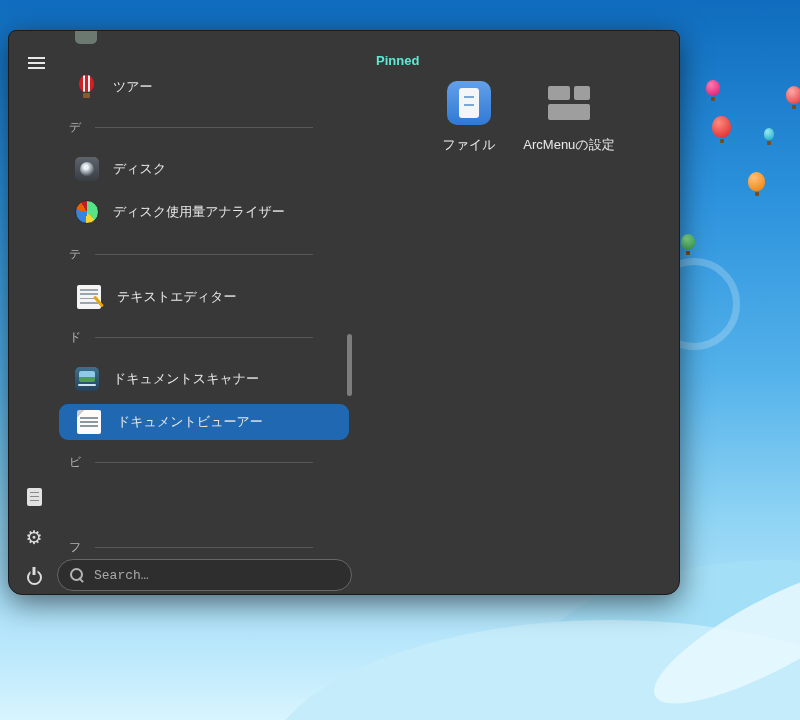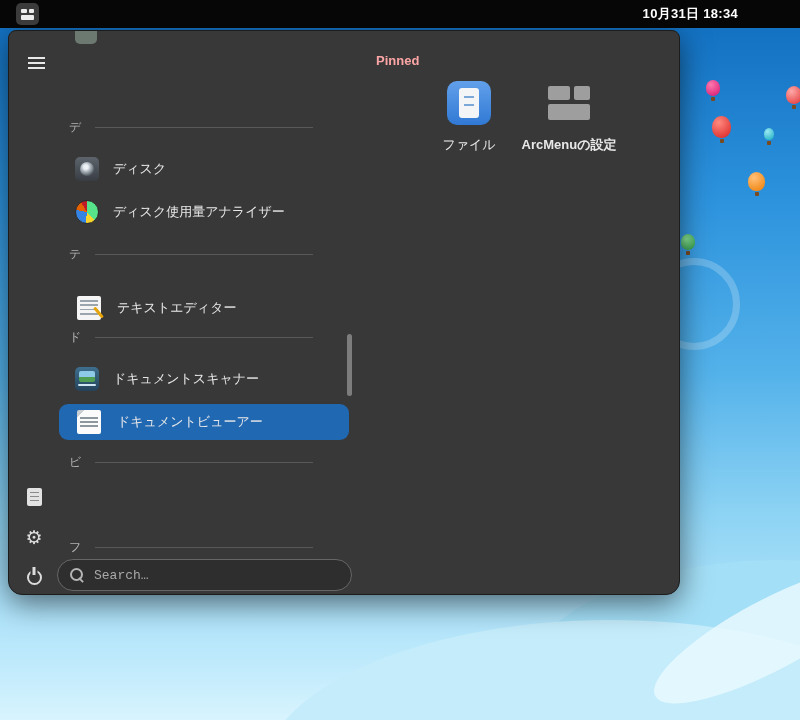--- a/index.html
+++ b/index.html
@@ -83,24 +83,24 @@
     background:linear-gradient(180deg,#8ec9e8 0 58%, #4f9e53 58%); }
   .icon-scanner::after { content:""; position:absolute; left:3px; right:3px; top:17px; height:2px; background:#cfe6f2; border-radius:1px; }
   .icon-docviewer { width:19px; margin:0 2px; background:linear-gradient(135deg,#c9ced2 0 5px,#fbfbfb 5px); border-radius:2px; }
   .icon-docviewer::before { content:""; position:absolute; left:3px; right:3px; top:7px; bottom:4px;
     background:repeating-linear-gradient(180deg,#8d979e 0 1.6px,transparent 1.6px 4.2px); }
   .icon-videos { border-radius:6px; background:linear-gradient(135deg,#ff7800 0%,#e01b84 45%,#7a3bd6 75%,#2f6fe0 100%); }
   .icon-videos::after { content:""; position:absolute; left:9px; top:6px; width:0; height:0;
     border-left:9px solid #ffffff; border-top:6px solid transparent; border-bottom:6px solid transparent; }
 
   
-  .pinned-title { position:absolute; left:367px; top:22px; color:#fca5a5; font-size:13px; font-weight:bold; }
+  .pinned-title { position:absolute; left:367px; top:22px; color:#5eead4; font-size:13px; font-weight:bold; }
   .pinned-item { position:absolute; top:50px; display:flex; flex-direction:column; align-items:center; cursor:pointer; }
   .pinned-files { left:414px; width:92px;align-items:center; }
-  .pinned-arc { left:512px; width:96px;font-weight:bold; }
+  .pinned-arc { left:512px; width:96px; }
   .pinned-label { margin-top:11px; color:#e8e8e8; font-size:13px; text-align:center; line-height:1.35; }
   .files-glyph { width:44px; height:44px; border-radius:10px; background:linear-gradient(180deg,#62a0ea,#3079d4); position:relative; }
   .files-glyph::before { content:""; position:absolute; left:12px; top:7px; width:20px; height:30px; background:#f3f5f7; border-radius:3px; }
   .files-glyph::after { content:""; position:absolute; left:17px; top:15px; width:10px; height:2px; background:#7aa7d8; box-shadow:0 8px 0 #7aa7d8; }
   .arcpin-wrap { height:44px; display:flex; align-items:center; }
 
   
   .searchbar { position:absolute; left:48px; top:528px; width:295px; height:32px; background:#2e2e2e; border:1px solid #666666; border-radius:17px; display:flex; align-items:center; padding:0 12px; gap:9px; }
   .mag { width:15px; height:15px; position:relative; flex:0 0 15px; }
   .mag::before { content:""; position:absolute; left:0; top:0; width:9px; height:9px; border:2px solid #b5b5b5; border-radius:50%; }
@@ -117,49 +117,43 @@
   <div class="hill hill2"></div>
   <div class="path"></div>
   <div class="ring"></div>
   <div class="balloon b1"></div>
   <div class="balloon b2"></div>
   <div class="balloon b3"></div>
   <div class="balloon b4"></div>
   <div class="balloon b5"></div>
   <div class="balloon b6"></div>
 
-  <div class="topbar">
-    <div class="panel-menu-btn">
-      <span class="arc-grid small">
-          <i class="ag-a"></i>
-          <i class="ag-b"></i>
-          <i class="ag-c"></i>
-        </span>
-    </div>
-    <div class="clock">10月31日 18:34</div>
-  </div>
 
   <div class="panel">
 
     <div class="hamburger-btn">
       <span class="hamburger"></span>
     </div>
     <div class="rail-btn rail-notes">
       <span class="notes-glyph"></span>
     </div>
     <div class="rail-btn rail-gear">
       <span class="gear-glyph">⚙</span>
     </div>
     <div class="rail-btn rail-power">
       <span class="power-glyph"></span>
     </div>
 
     <div class="applist">
       <div class="partial-icon"></div>
 
+      <div class="app-row" style="top:38px">
+        <span class="app-icon icon-tour"></span>
+        <span class="app-label">ツアー</span>
+      </div>
 
       <div class="section-row" style="top:88px">
         <span class="section-letter">デ</span>
         <span class="section-line"></span>
       </div>
 
       <div class="app-row" style="top:163px">
         <span class="app-icon icon-pie"></span>
         <span class="app-label">ディスク使用量アナライザー</span>
       </div>
@@ -167,21 +161,21 @@
       <div class="app-row" style="top:120px">
         <span class="app-icon icon-disks"></span>
         <span class="app-label">ディスク</span>
       </div>
 
       <div class="section-row" style="top:215px">
         <span class="section-letter">テ</span>
         <span class="section-line"></span>
       </div>
 
-      <div class="app-row" style="top:259px">
+      <div class="app-row" style="top:248px">
         <span class="app-icon icon-textedit"></span>
         <span class="app-label">テキストエディター</span>
       </div>
 
       <div class="section-row" style="top:298px">
         <span class="section-letter">ド</span>
         <span class="section-line"></span>
       </div>
 
       <div class="app-row selected" style="top:373px">

